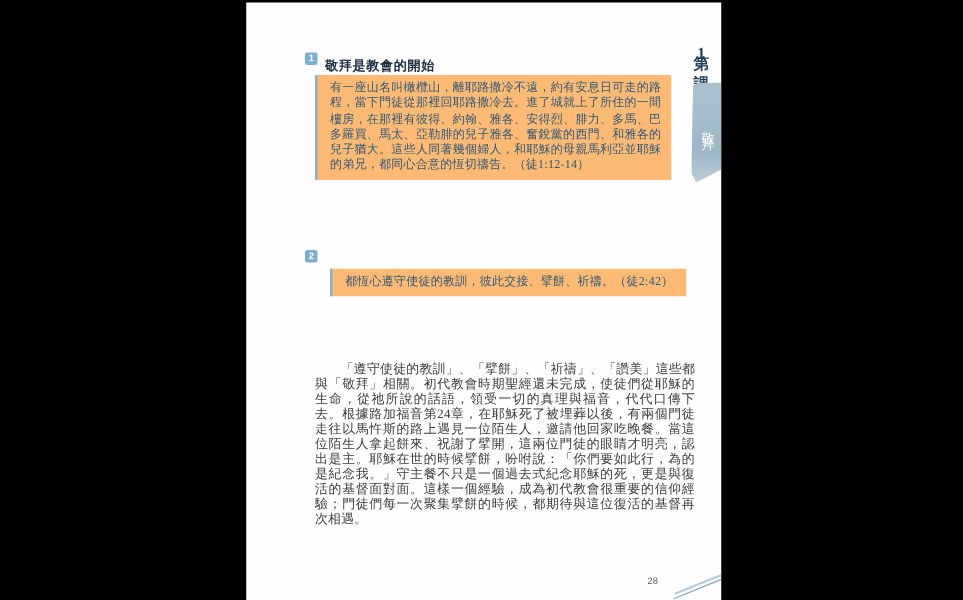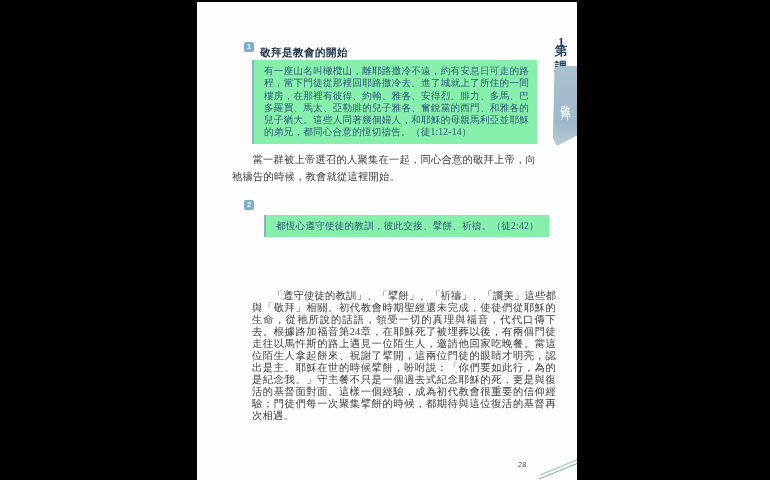--- a/index.html
+++ b/index.html
@@ -23,21 +23,21 @@
     font-size: 7.5px; font-weight: bold;
     display: flex; align-items: center; justify-content: center;
     flex: 0 0 auto;
   }
   .heading-text {
     font-size: 10.5px; font-weight: bold; color: #1c2f45;
     letter-spacing: 0.5px; white-space: nowrap; margin-top: 12px;
   }
   .quote-box {
     position: absolute; left: 55px; width: 285px;
-    background: #86efac; border-left: 2px solid #8fb0c6;
+    background: #fdba74; border-left: 2px solid #8fb0c6;
     padding: 5px 8px 5px 10px; box-sizing: border-box;
     font-size: 9.6px; line-height: 12.3px; color: #2e5878;
     text-align: justify; letter-spacing: 0.2px;
   }
   .body-para {
     position: absolute; left: 35px; width: 304px; margin: 0;
     font-size: 10.3px; color: #3b3b3b; text-align: justify;
     text-indent: 2em; letter-spacing: 0.2px;
   }
   #para-1 { top: 150px; line-height: 16.5px; }
@@ -77,21 +77,20 @@
 <div id="canvas">
   <div id="book-page">
 
     <div class="section-heading" id="heading-1">
       <span class="num-badge">1</span>
       <span class="heading-text">敬拜是教會的開始</span>
     </div>
 
     <div class="quote-box" id="quote-1">有一座山名叫橄欖山，離耶路撒冷不遠，約有安息日可走的路程，當下門徒從那裡回耶路撒冷去。進了城就上了所住的一間樓房，在那裡有彼得、約翰、雅各、安得烈、腓力、多馬、巴多羅買、馬太、亞勒腓的兒子雅各、奮銳黨的西門、和雅各的兒子猶大。這些人同著幾個婦人，和耶穌的母親馬利亞並耶穌的弟兄，都同心合意的恆切禱告。（徒1:12-14）</div>
 
-    <p class="body-para" id="para-1">當一群被上帝選召的人聚集在一起，同心合意的敬拜上帝，向祂禱告的時候，教會就從這裡開始。</p>
 
     <div class="section-heading" id="heading-2">
       <span class="num-badge">2</span>
     </div>
 
     <div class="quote-box" id="quote-2">都恆心遵守使徒的教訓，彼此交接、擘餅、祈禱。（徒2:42）</div>
 
 
     <p class="body-para" id="para-2">「遵守使徒的教訓」、「擘餅」、「祈禱」、「讚美」這些都與「敬拜」相關。初代教會時期聖經還未完成，使徒們從耶穌的生命，從祂所說的話語，領受一切的真理與福音，代代口傳下去。根據路加福音第24章，在耶穌死了被埋葬以後，有兩個門徒走往以馬忤斯的路上遇見一位陌生人，邀請他回家吃晚餐。當這位陌生人拿起餅來、祝謝了擘開，這兩位門徒的眼睛才明亮，認出是主。耶穌在世的時候擘餅，吩咐說：「你們要如此行，為的是紀念我。」守主餐不只是一個過去式紀念耶穌的死，更是與復活的基督面對面。這樣一個經驗，成為初代教會很重要的信仰經驗；門徒們每一次聚集擘餅的時候，都期待與這位復活的基督再次相遇。</p>
 

